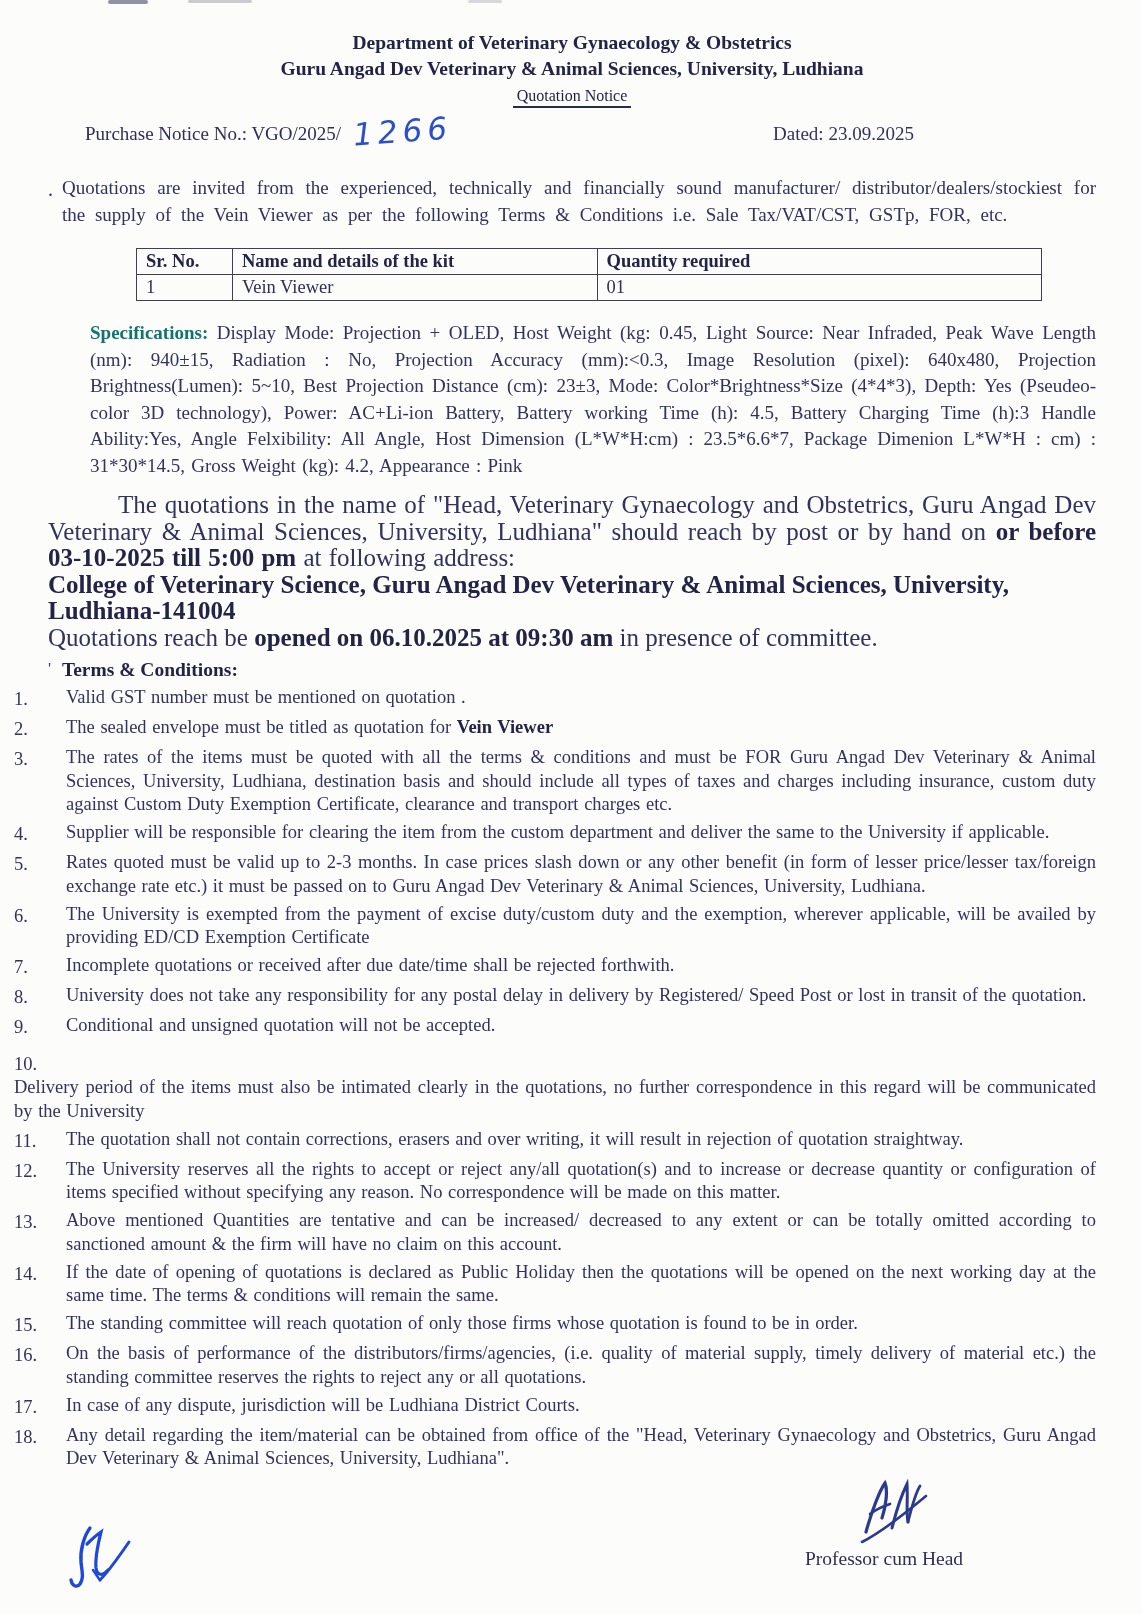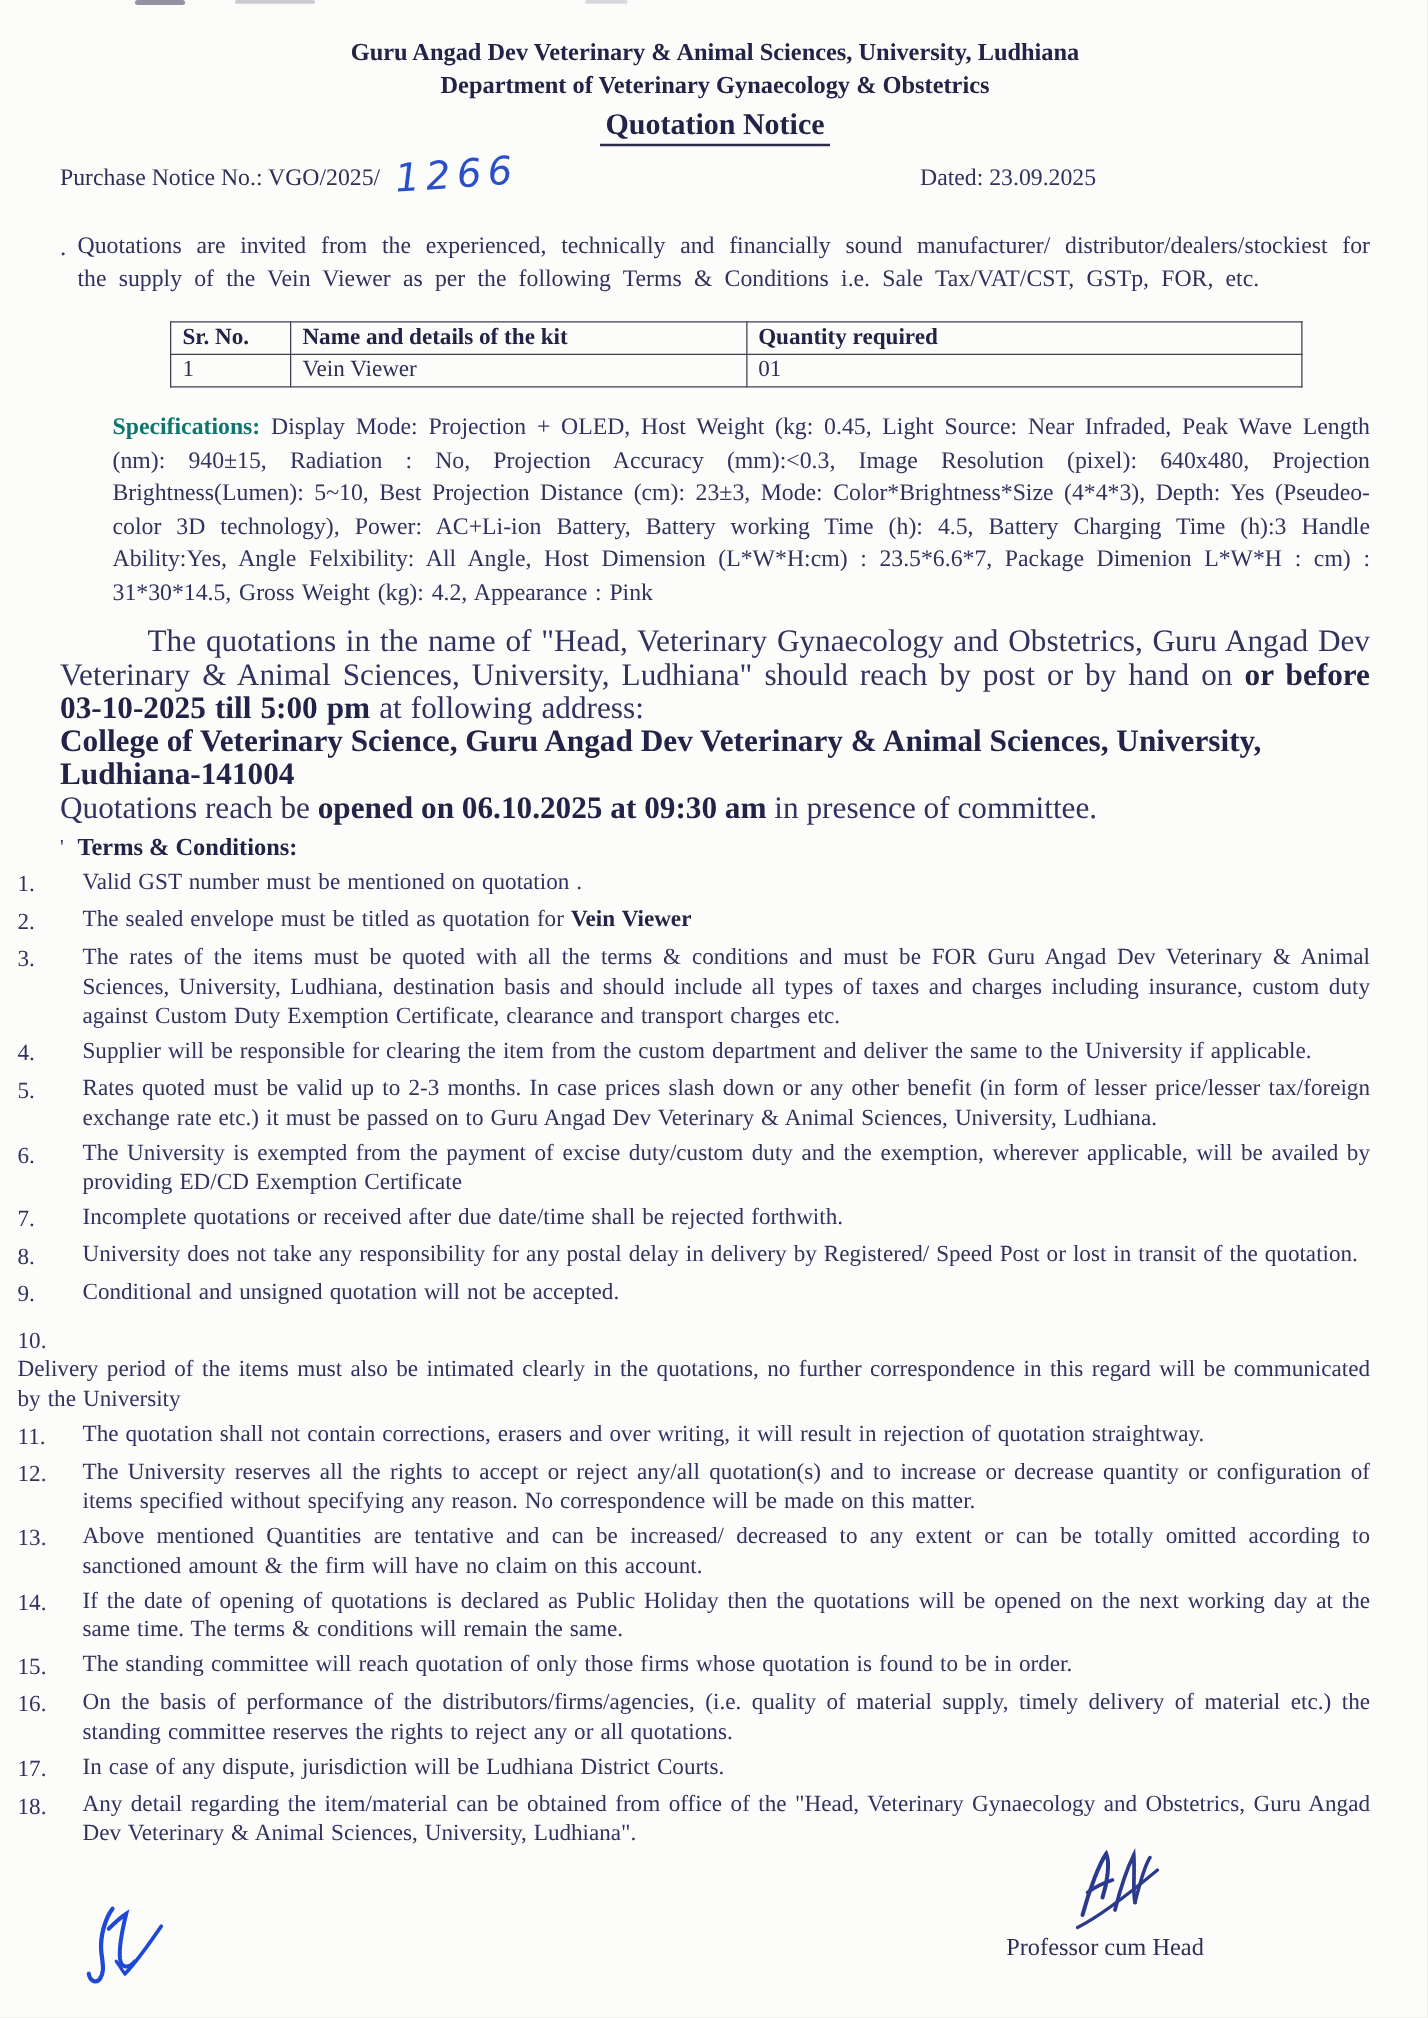--- a/index.html
+++ b/index.html
@@ -18,25 +18,25 @@
   
   .scan-artifact { position: absolute; background: #3a3a55; opacity: .55; border-radius: 2px; }
   .sa1 { left: 108px; top: 0; width: 40px; height: 4px; }
   .sa2 { left: 188px; top: 0; width: 64px; height: 3px; opacity: .25; }
   .sa3 { left: 468px; top: 0; width: 34px; height: 3px; opacity: .18; }
 
   .doc-header { text-align: center; }
   .title-line { font-weight: bold; color: #232347; font-size: 19.5px; line-height: 26px; }
   .notice-title-wrap { margin-top: 5px; }
   .notice-title {
-    display: inline-block; font-weight: bold; color: #232347; font-size: 24px;
+    display: inline-block; font-weight: normal; color: #232347; font-size: 16px;
     border-bottom: 2.5px solid #2a2a49; padding: 0 4px 1px;
   }
 
-  .meta-row { position: relative; margin-top: 9px; height: 42px; font-size: 19px; }
+  .meta-row { position: relative; margin-top: 9px; height: 42px; font-size: 19px; margin-left: 37px; }
   .meta-label { position: absolute; left: 0; top: 6px; color: #2e2e57; }
   .handwritten-number {
     position: absolute; left: 268px; top: -4px;
     font-family: "DejaVu Sans", sans-serif; font-style: italic;
     color: #2b4fc7; font-size: 31px; letter-spacing: 5px;
     transform: rotate(-4deg);
   }
   .meta-dated { position: absolute; left: 688px; top: 6px; }
 
   .intro-row { display: flex; margin-top: 16px; }
@@ -87,22 +87,22 @@
 </head>
 <body>
 
 <div class="page">
 
   <div class="scan-artifact sa1"></div>
   <div class="scan-artifact sa2"></div>
   <div class="scan-artifact sa3"></div>
 
   <div class="doc-header">
+    <div class="title-line">Department of Veterinary Gynaecology &amp; Obstetrics</div>
     <div class="title-line">Guru Angad Dev Veterinary &amp; Animal Sciences, University, Ludhiana</div>
-    <div class="title-line">Department of Veterinary Gynaecology &amp; Obstetrics</div>
     <div class="notice-title-wrap">
       <span class="notice-title">Quotation Notice</span>
     </div>
   </div>
 
   <div class="meta-row">
     <span class="meta-label">Purchase Notice No.: VGO/2025/</span>
     <span class="handwritten-number">1266</span>
     <span class="meta-dated">Dated: 23.09.2025</span>
   </div>

